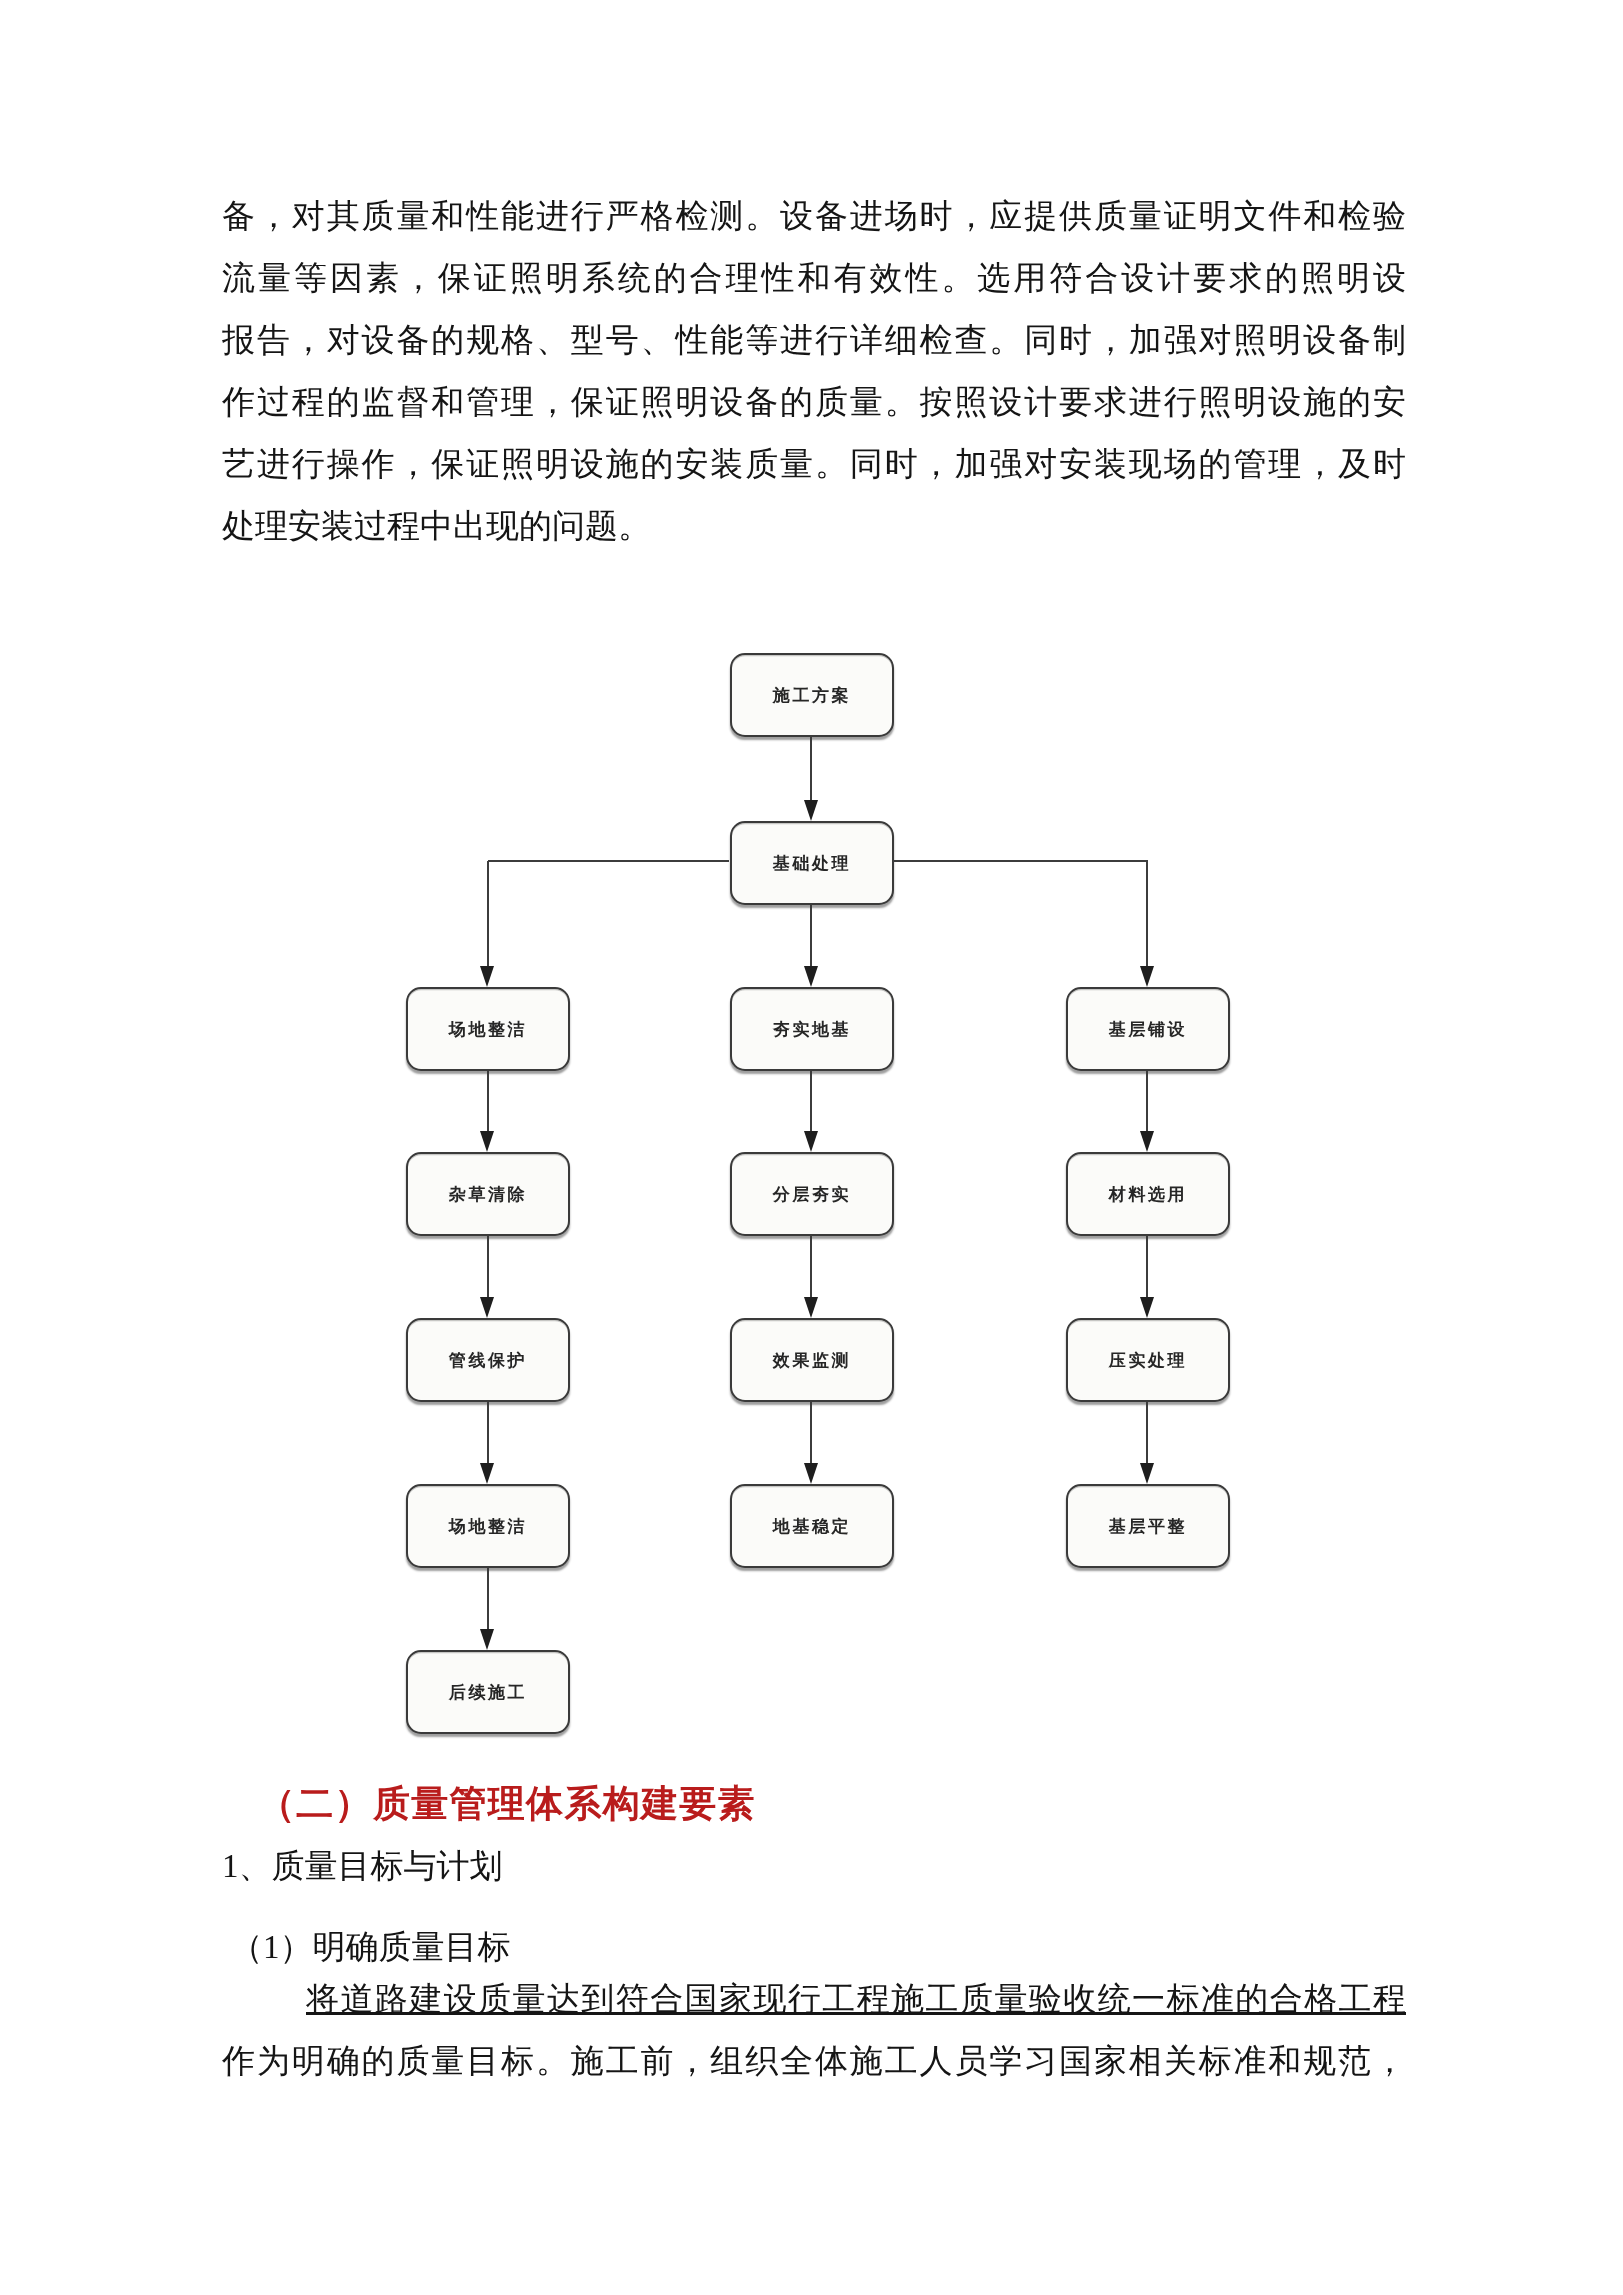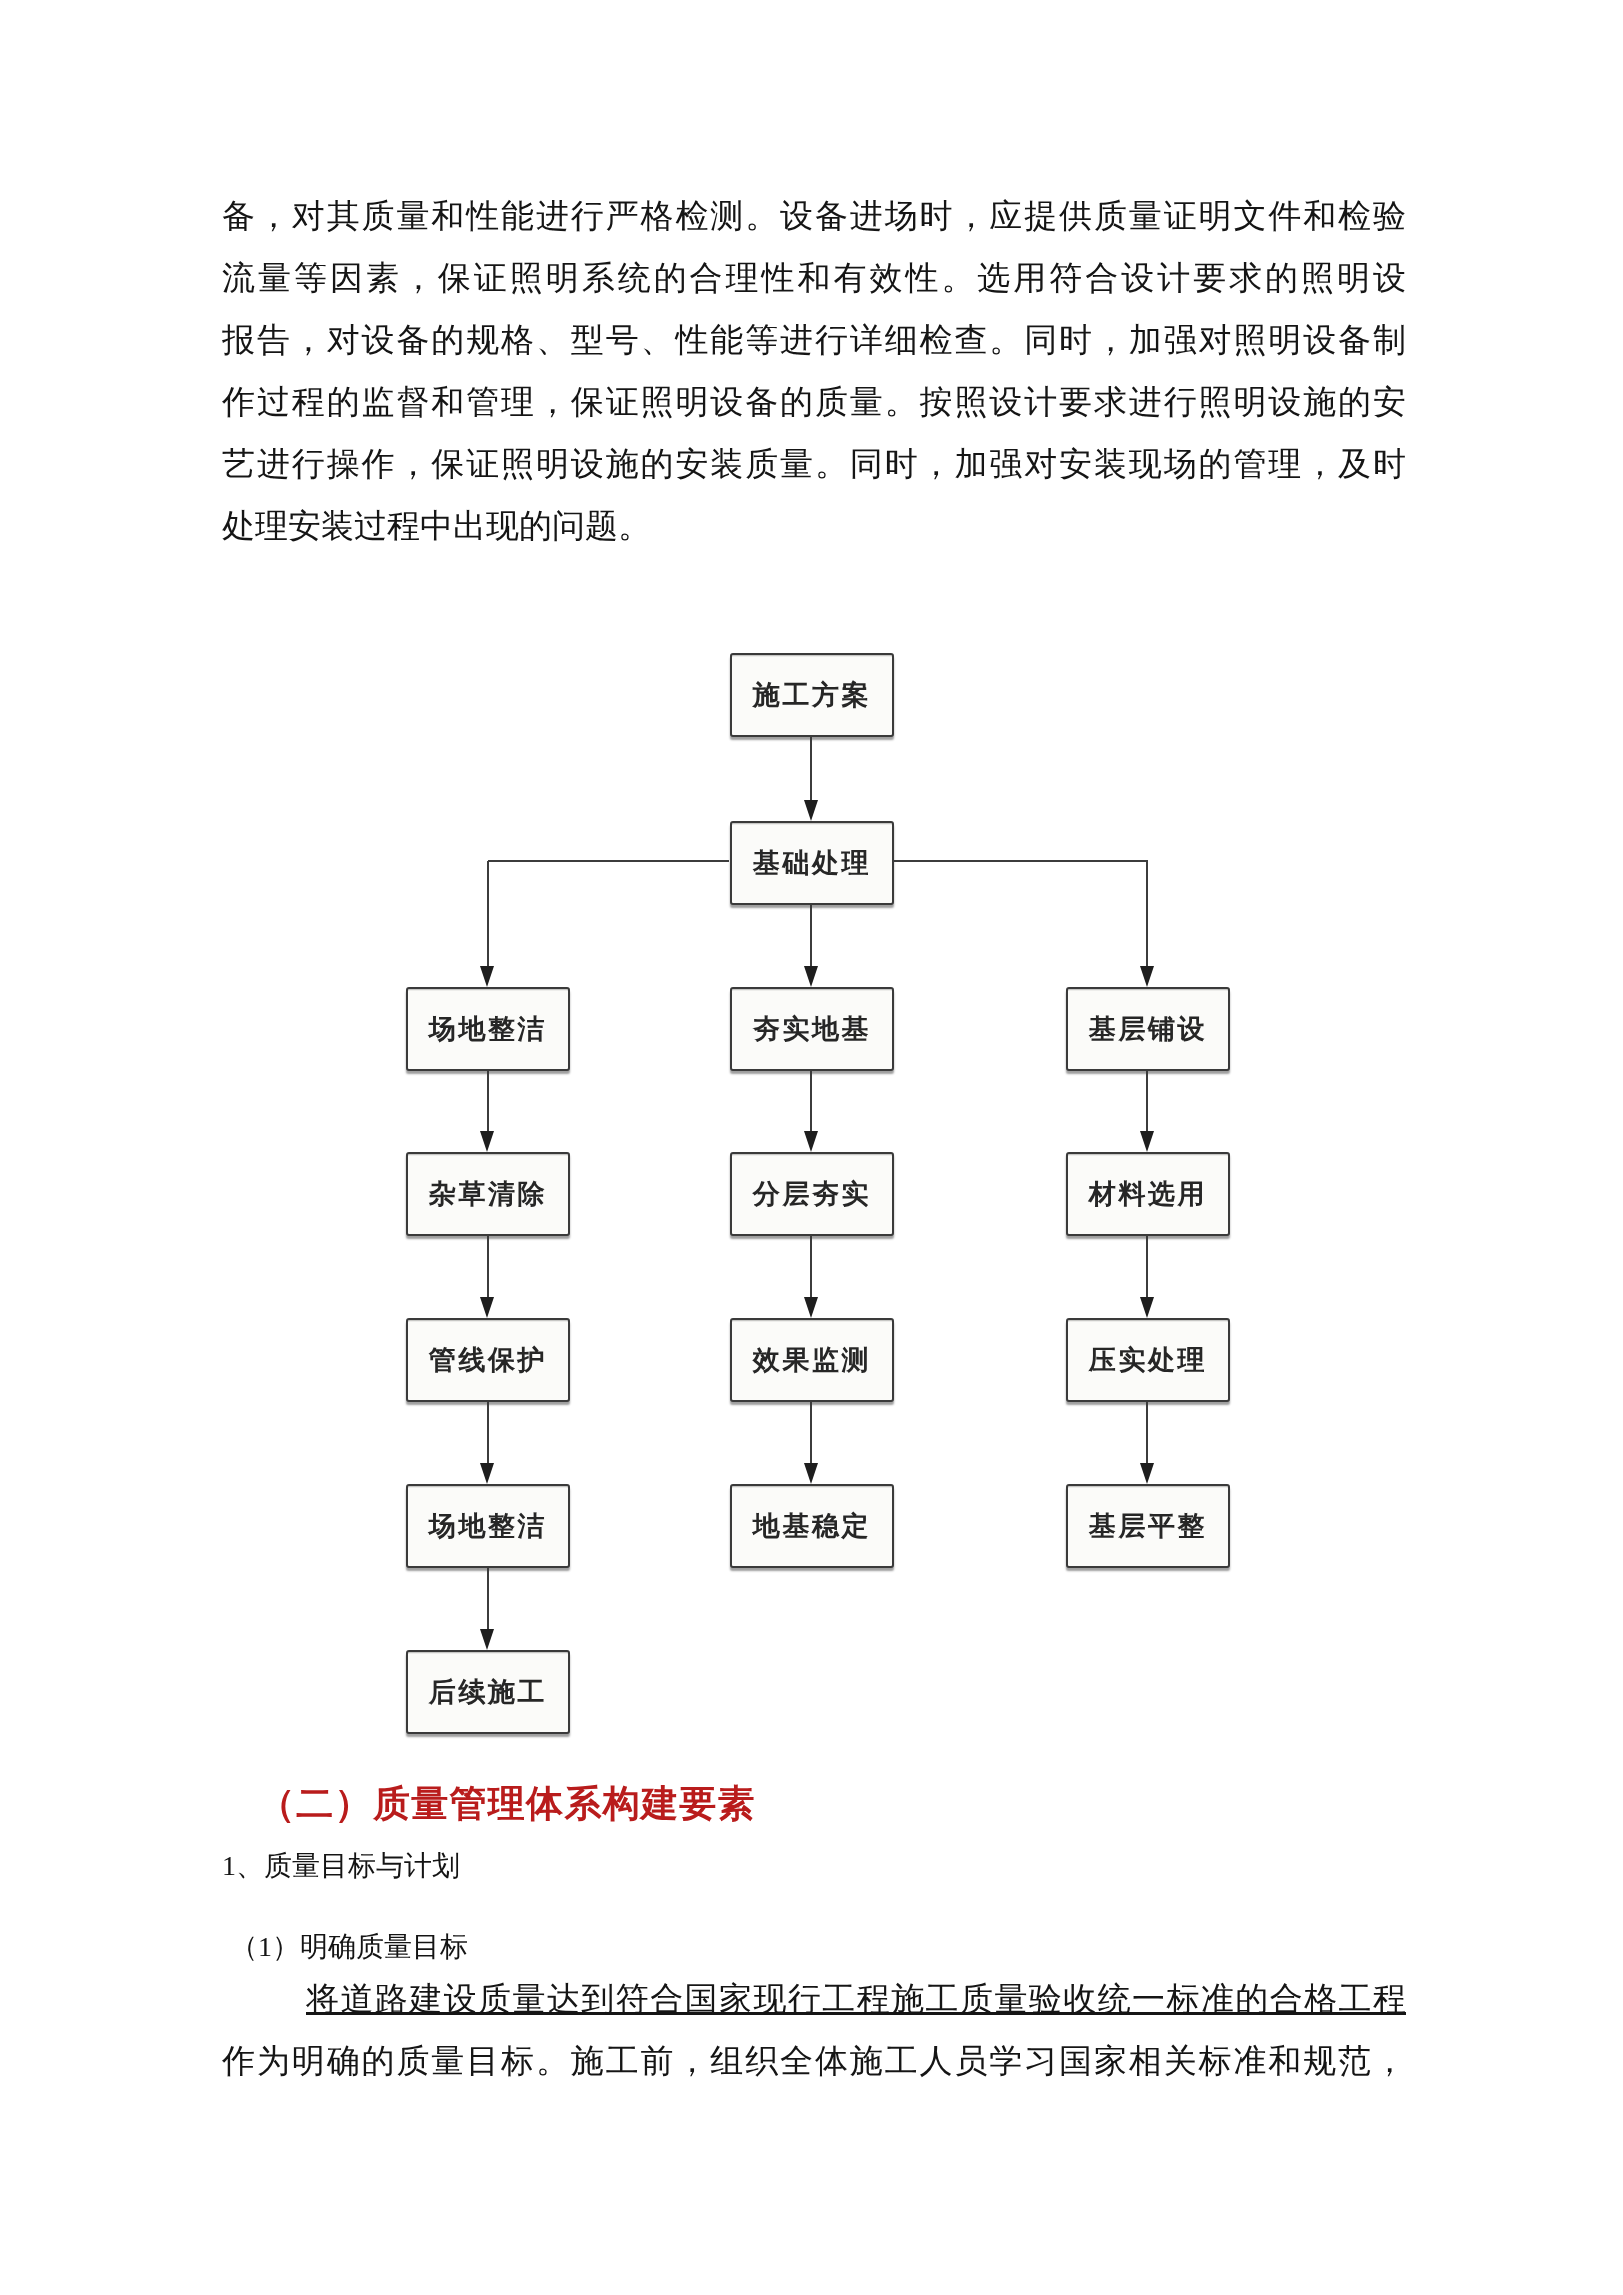--- a/index.html
+++ b/index.html
@@ -14,29 +14,29 @@
     text-align:justify;text-align-last:justify;color:#151515;
   }
   .pline.lastline{text-align-last:left;}
   .pline.indent{padding-left:84px;text-decoration:underline;}
   
   .h2{
     position:absolute;left:258px;top:1781px;font-size:37px;line-height:46px;
     font-weight:700;color:#b91c1c;letter-spacing:1.3px;
     font-family:"Liberation Serif",serif;
   }
-  .sub{position:absolute;font-size:28px;line-height:42px;color:#141414;}
+  .sub{position:absolute;font-size:33px;line-height:42px;color:#141414;}
   .sub1{left:222px;top:1845px;}
   .sub2{left:230px;top:1906px;margin-top:20px;}
   
   .node{
     position:absolute;width:164px;height:84px;box-sizing:border-box;
-    background:#fbfbf9;border:2.6px solid #3a3a3a;border-radius:3px;
+    background:#fbfbf9;border:2.6px solid #3a3a3a;border-radius:15px;
     display:flex;align-items:center;justify-content:center;
-    font-size:27px;font-weight:700;letter-spacing:2.6px;color:#262626;
+    font-size:17px;font-weight:700;letter-spacing:2.6px;color:#262626;
     box-shadow:0 3.3px 2px -0.7px rgba(40,40,40,.45), inset 0 1.3px 0 rgba(40,40,40,.25);
     font-family:"Liberation Serif",serif;
   }
   .stem{position:absolute;width:2px;background:#3c3c3c;}
   .hline{position:absolute;height:2px;background:#3c3c3c;}
   .arrow{
     position:absolute;width:0;height:0;
     border-left:7.2px solid transparent;border-right:7.2px solid transparent;
     border-top:21px solid #1e1e1e;
   }

